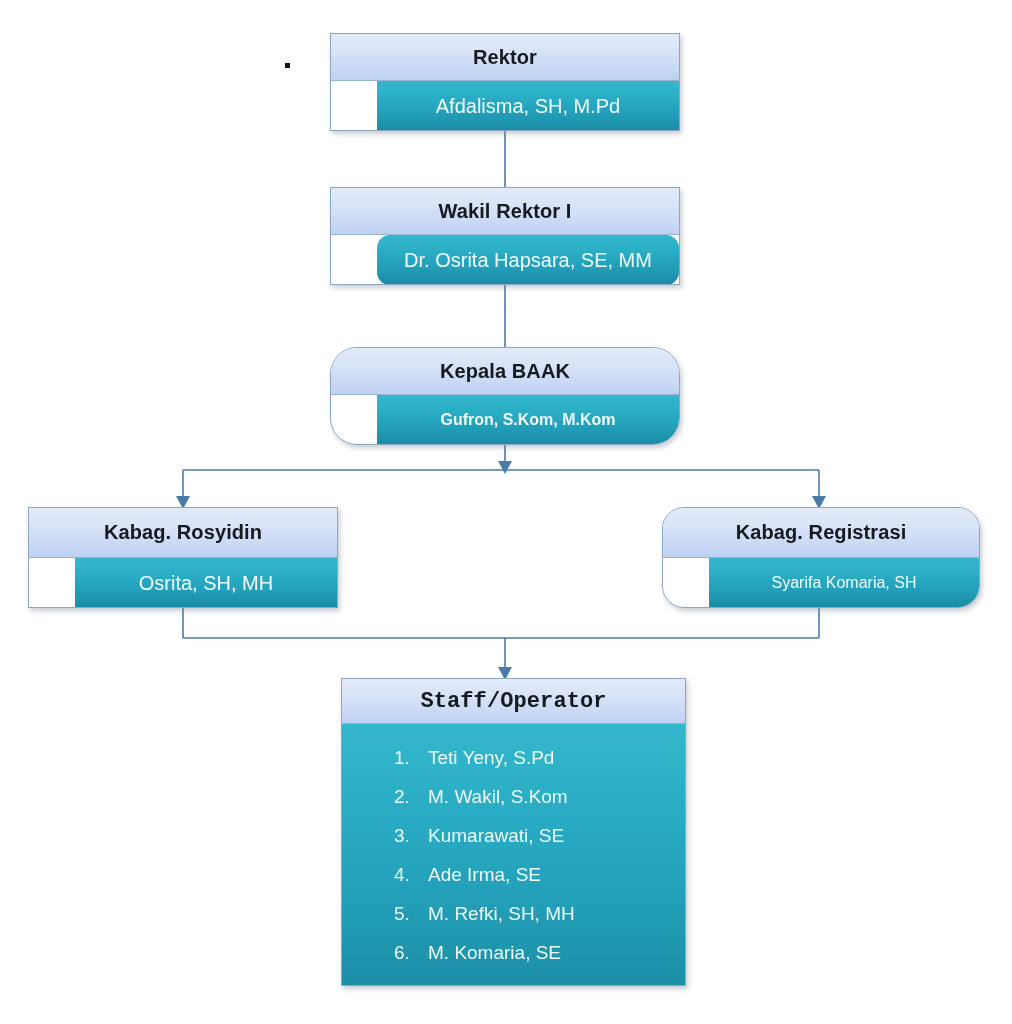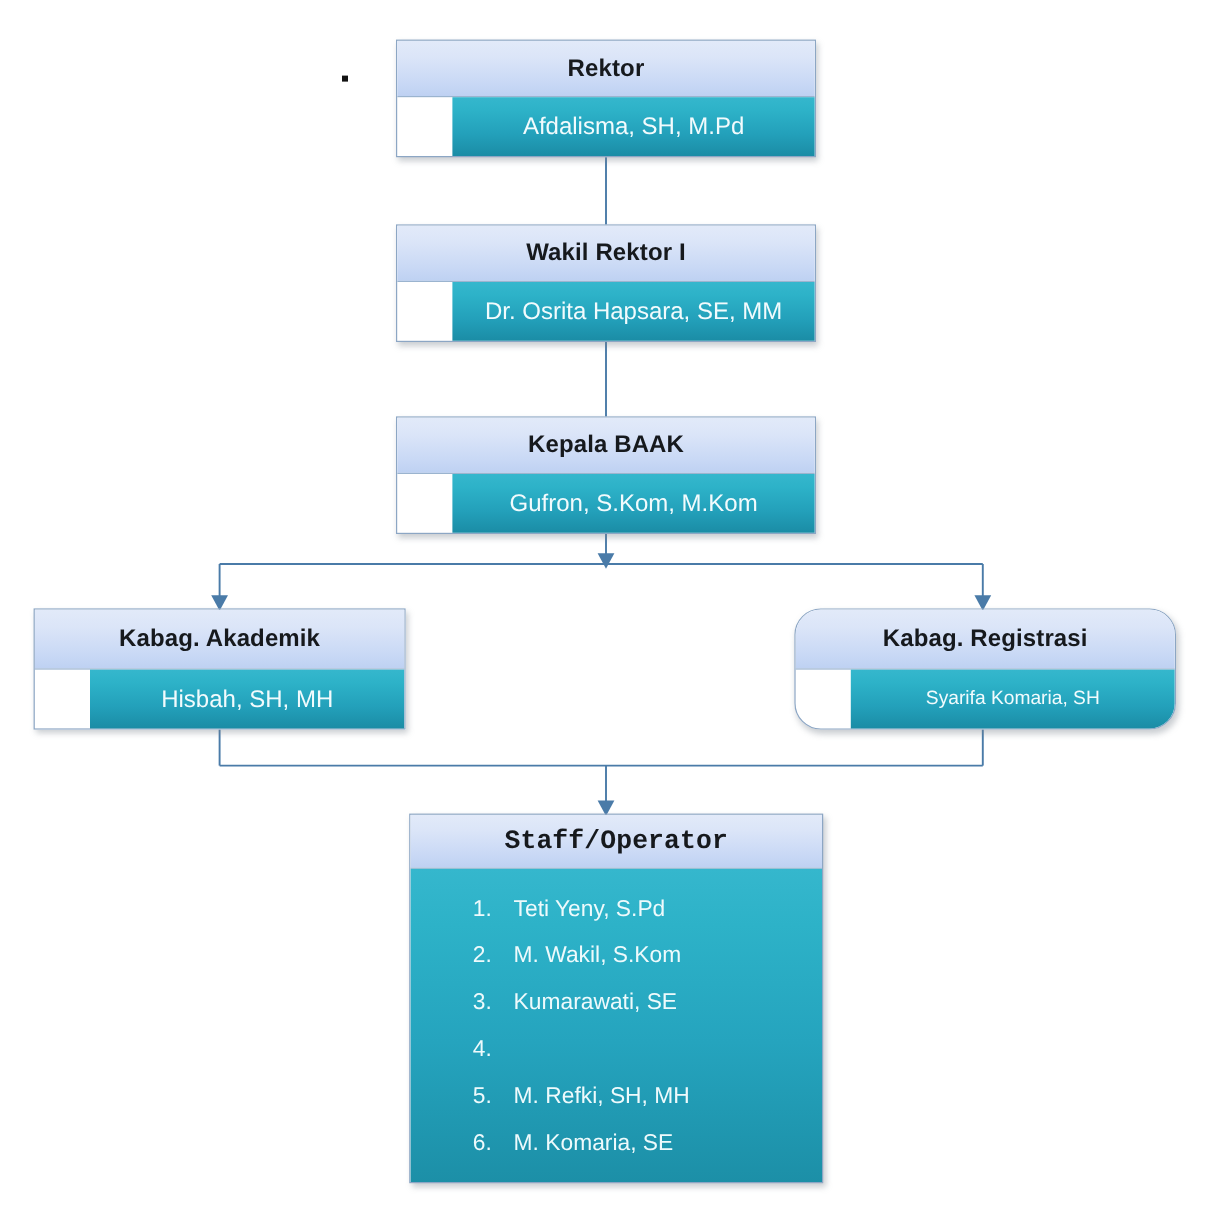--- a/index.html
+++ b/index.html
@@ -61,25 +61,25 @@
     margin-left: 46px;
   }
 
   
   #box-rektor        { left: 330px; top: 33px;  width: 350px; height: 98px; }
   #box-rektor .org-box-header { height: 47px; font-size: 20px; }
   #box-rektor .org-box-body   { height: 50px; font-size: 20px; }
 
   #box-wakil-rektor  { left: 330px; top: 187px; width: 350px; height: 98px; }
   #box-wakil-rektor .org-box-header { height: 47px; font-size: 20px; }
-  #box-wakil-rektor .org-box-body   { height: 50px; font-size: 20px; }
-
-  #box-kepala-baak   { left: 330px; top: 347px; width: 350px; height: 98px; }
+  #box-wakil-rektor .org-box-body   { height: 50px; font-size: 20px; border-radius: 13px; }
+
+  #box-kepala-baak   { left: 330px; top: 347px; width: 350px; height: 98px; border-radius: 27px; }
   #box-kepala-baak .org-box-header { height: 47px; font-size: 20px; }
-  #box-kepala-baak .org-box-body   { height: 50px; font-size: 20px; }
+  #box-kepala-baak .org-box-body   { height: 50px; font-size: 16px; font-weight: bold; }
 
   #box-kabag-akademik  { left: 28px;  top: 507px; width: 310px; height: 101px; }
   #box-kabag-akademik .org-box-header { height: 50px; font-size: 20px; }
   #box-kabag-akademik .org-box-body   { height: 50px; font-size: 20px; }
 
   #box-kabag-registrasi { left: 662px; top: 507px; width: 318px; height: 101px; border-radius: 22px; }
   #box-kabag-registrasi .org-box-header { height: 50px; font-size: 20px; }
   #box-kabag-registrasi .org-box-body   { height: 50px; font-size: 16px; }
 
   #box-staff { left: 341px; top: 678px; width: 345px; height: 308px; }
@@ -168,22 +168,22 @@
     <div class="org-box-header">Wakil Rektor I</div>
     <div class="org-box-body">Dr. Osrita Hapsara, SE, MM</div>
   </div>
 
   <div class="org-box" id="box-kepala-baak">
     <div class="org-box-header">Kepala BAAK</div>
     <div class="org-box-body">Gufron, S.Kom, M.Kom</div>
   </div>
 
   <div class="org-box" id="box-kabag-akademik">
-    <div class="org-box-header">Kabag. Akademik</div>
-    <div class="org-box-body">Hisbah, SH, MH</div>
+    <div class="org-box-header">Kabag. Rosyidin</div>
+    <div class="org-box-body">Osrita, SH, MH</div>
   </div>
 
   <div class="org-box" id="box-kabag-registrasi">
     <div class="org-box-header">Kabag. Registrasi</div>
     <div class="org-box-body">Syarifa Komaria, SH</div>
   </div>
 
   <div class="org-box" id="box-staff">
     <div class="org-box-header">Staff/Operator</div>
     <ol class="staff-list" id="staff-list">
@@ -194,20 +194,21 @@
         <li>
           <span class="staff-num">2.</span>
           <span class="staff-name">M. Wakil, S.Kom</span>
         </li>
         <li>
           <span class="staff-num">3.</span>
           <span class="staff-name">Kumarawati, SE</span>
         </li>
         <li>
           <span class="staff-num">4.</span>
+          <span class="staff-name">Ade Irma, SE</span>
         </li>
         <li>
           <span class="staff-num">5.</span>
           <span class="staff-name">M. Refki, SH, MH</span>
         </li>
         <li>
           <span class="staff-num">6.</span>
           <span class="staff-name">M. Komaria, SE</span>
         </li>
       </ol>

